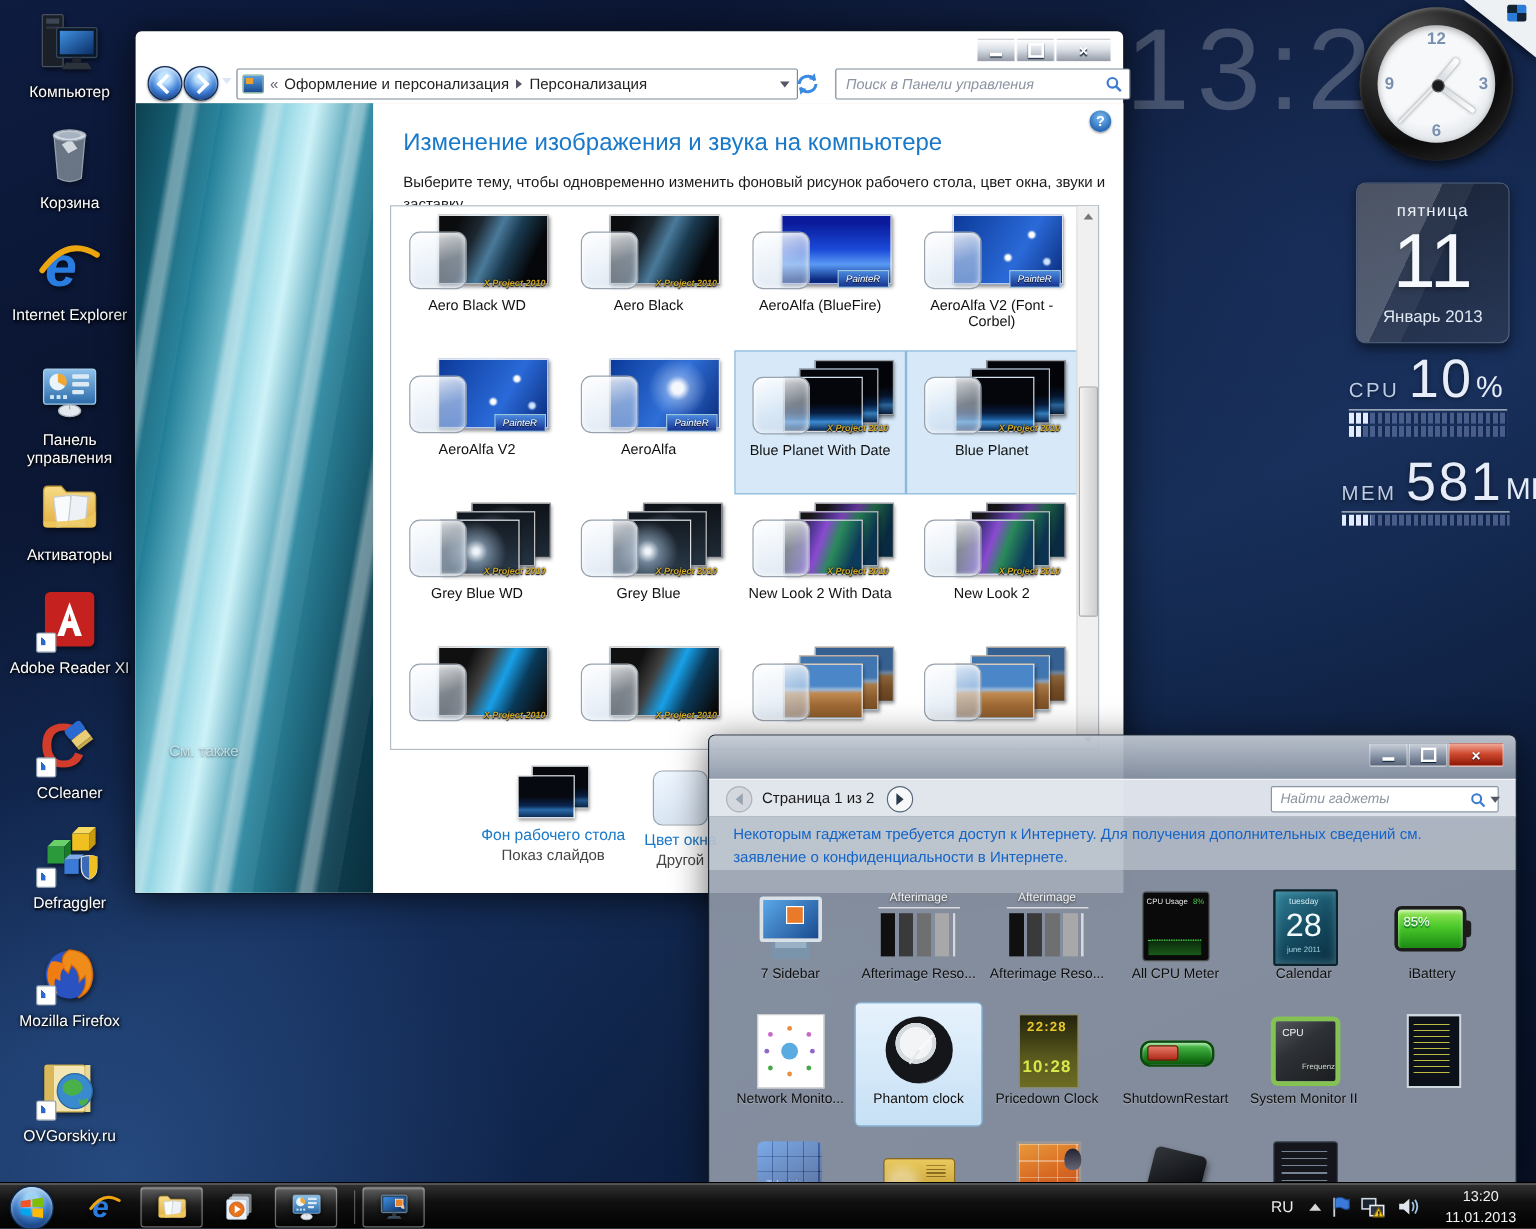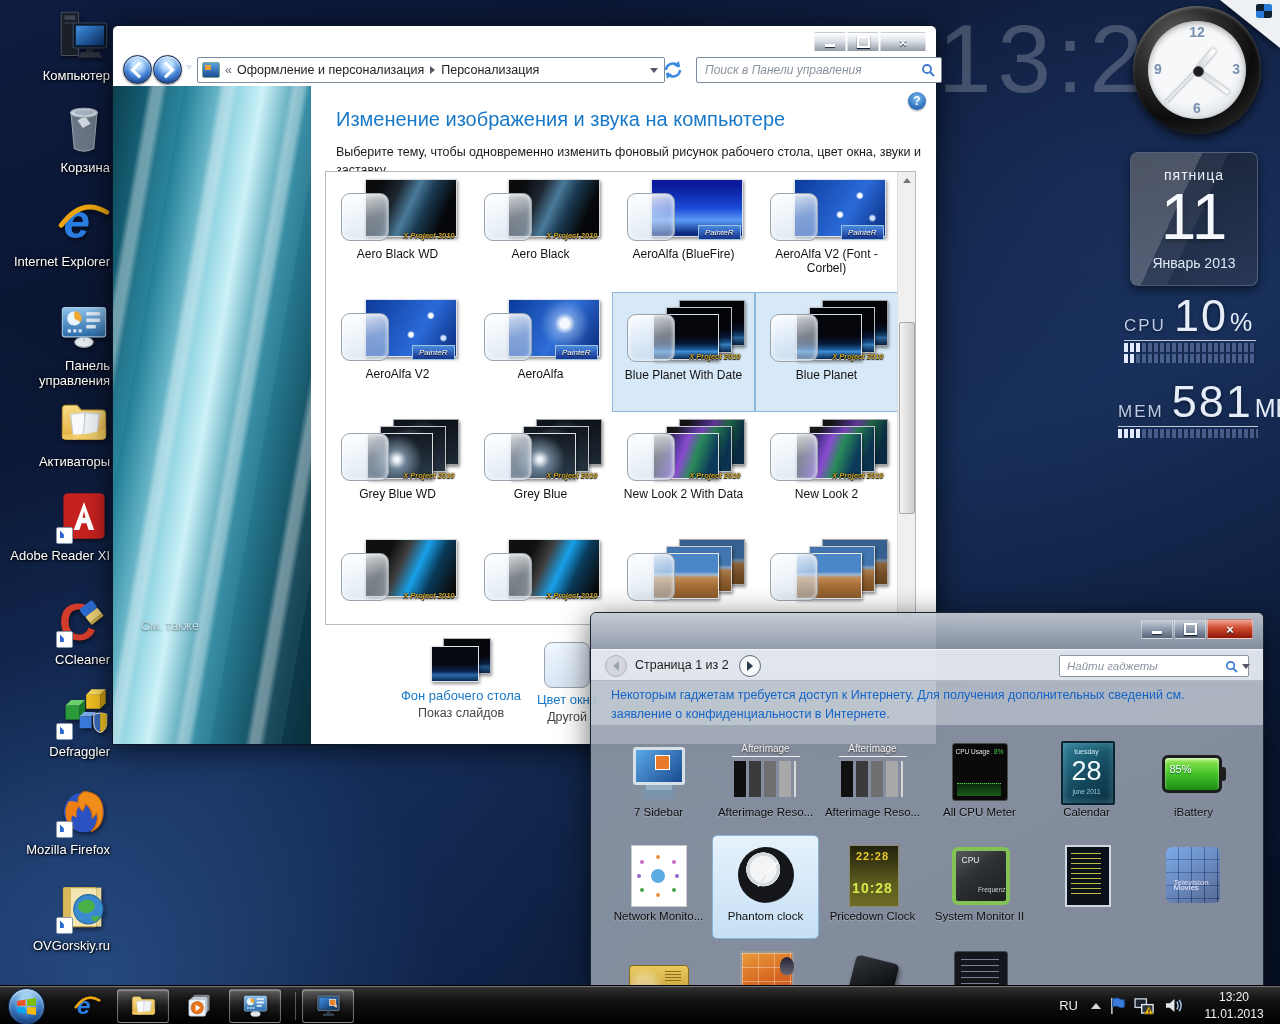--- a/index.html
+++ b/index.html
@@ -17,21 +17,21 @@
   
   .wallclock{position:absolute;left:938px;top:4px;z-index:1;font-size:96px;font-weight:100;
     letter-spacing:6px;color:rgba(255,255,255,.22);font-family:"Liberation Sans",sans-serif;}
   
   .peel{position:absolute;right:0;top:0;width:0;height:0;z-index:4;
     border-top:48px solid #eef1f4;border-left:60px solid transparent;filter:drop-shadow(-2px 2px 3px rgba(0,0,0,.5));}
   .peel-logo{position:absolute;right:8px;top:-44px;width:16px;height:14px;
     background:conic-gradient(#2a7ad8 0 25%,#123 25% 50%,#2a7ad8 50% 75%,#123 75%);border-radius:2px;}
   
   .desktop-icons{position:absolute;left:6px;top:0;width:104px;height:1000px;z-index:2;}
-  .dicon-item{position:absolute;left:0;width:104px;text-align:right;cursor:default;}
+  .dicon-item{position:absolute;left:0;width:104px;text-align:center;cursor:default;}
   .dicon-item:nth-of-type(1){top:10px}.dicon-item:nth-of-type(2){top:102px}
   .dicon-item:nth-of-type(3){top:196px}.dicon-item:nth-of-type(4){top:300px}
   .dicon-item:nth-of-type(5){top:396px}.dicon-item:nth-of-type(6){top:490px}
   .dicon-item:nth-of-type(7){top:594px}.dicon-item:nth-of-type(8){top:686px}
   .dicon-item:nth-of-type(9){top:784px}.dicon-item:nth-of-type(10){top:880px}
   .dicon{position:relative;display:inline-block;width:52px;height:52px;}
   .dicon svg{width:52px;height:52px;filter:drop-shadow(1px 2px 2px rgba(0,0,0,.55));}
   .sc{display:none;position:absolute;left:-2px;bottom:-2px;width:15px;height:15px;background:#fff;
     border:1px solid #8899aa;border-radius:2px;}
   .sc::after{content:"";position:absolute;left:3px;top:3px;width:7px;height:7px;
@@ -870,20 +870,29 @@
           <div class="gname">Phantom clock</div>
         </div>
         <div class="gadget-item" data-style="pricedown">
           <div class="gicon">
             <span class="t1">22:28</span>
             <span class="t2">10:28</span>
 
           </div>
           <div class="gname">Pricedown Clock</div>
         </div>
+        <div class="gadget-item" data-style="shutdown">
+          <div class="gicon">
+            
+            
+            
+            
+          </div>
+          <div class="gname">ShutdownRestart</div>
+        </div>
         <div class="gadget-item" data-style="sysmon2">
           <div class="gicon">
             <span class="t1">CPU</span>
             <span class="t2">Frequenz</span>
 
           </div>
           <div class="gname">System Monitor II</div>
         </div>
         <div class="gadget-item" data-style="sysinfo">
           <div class="gicon">

